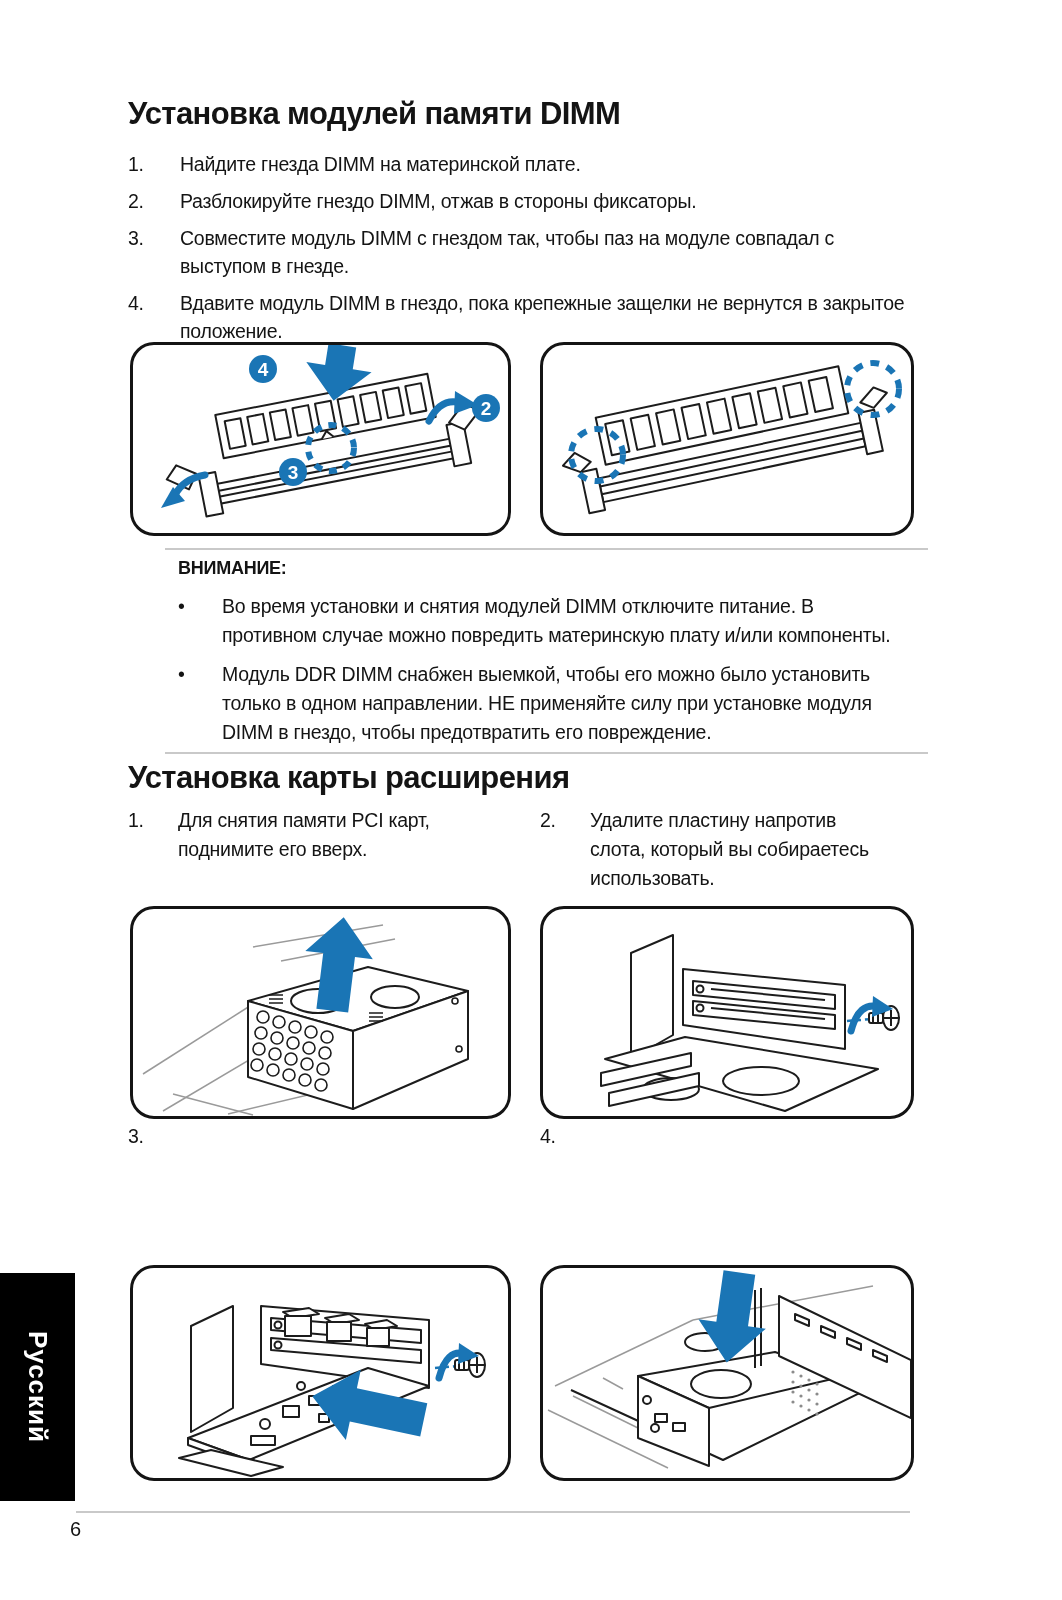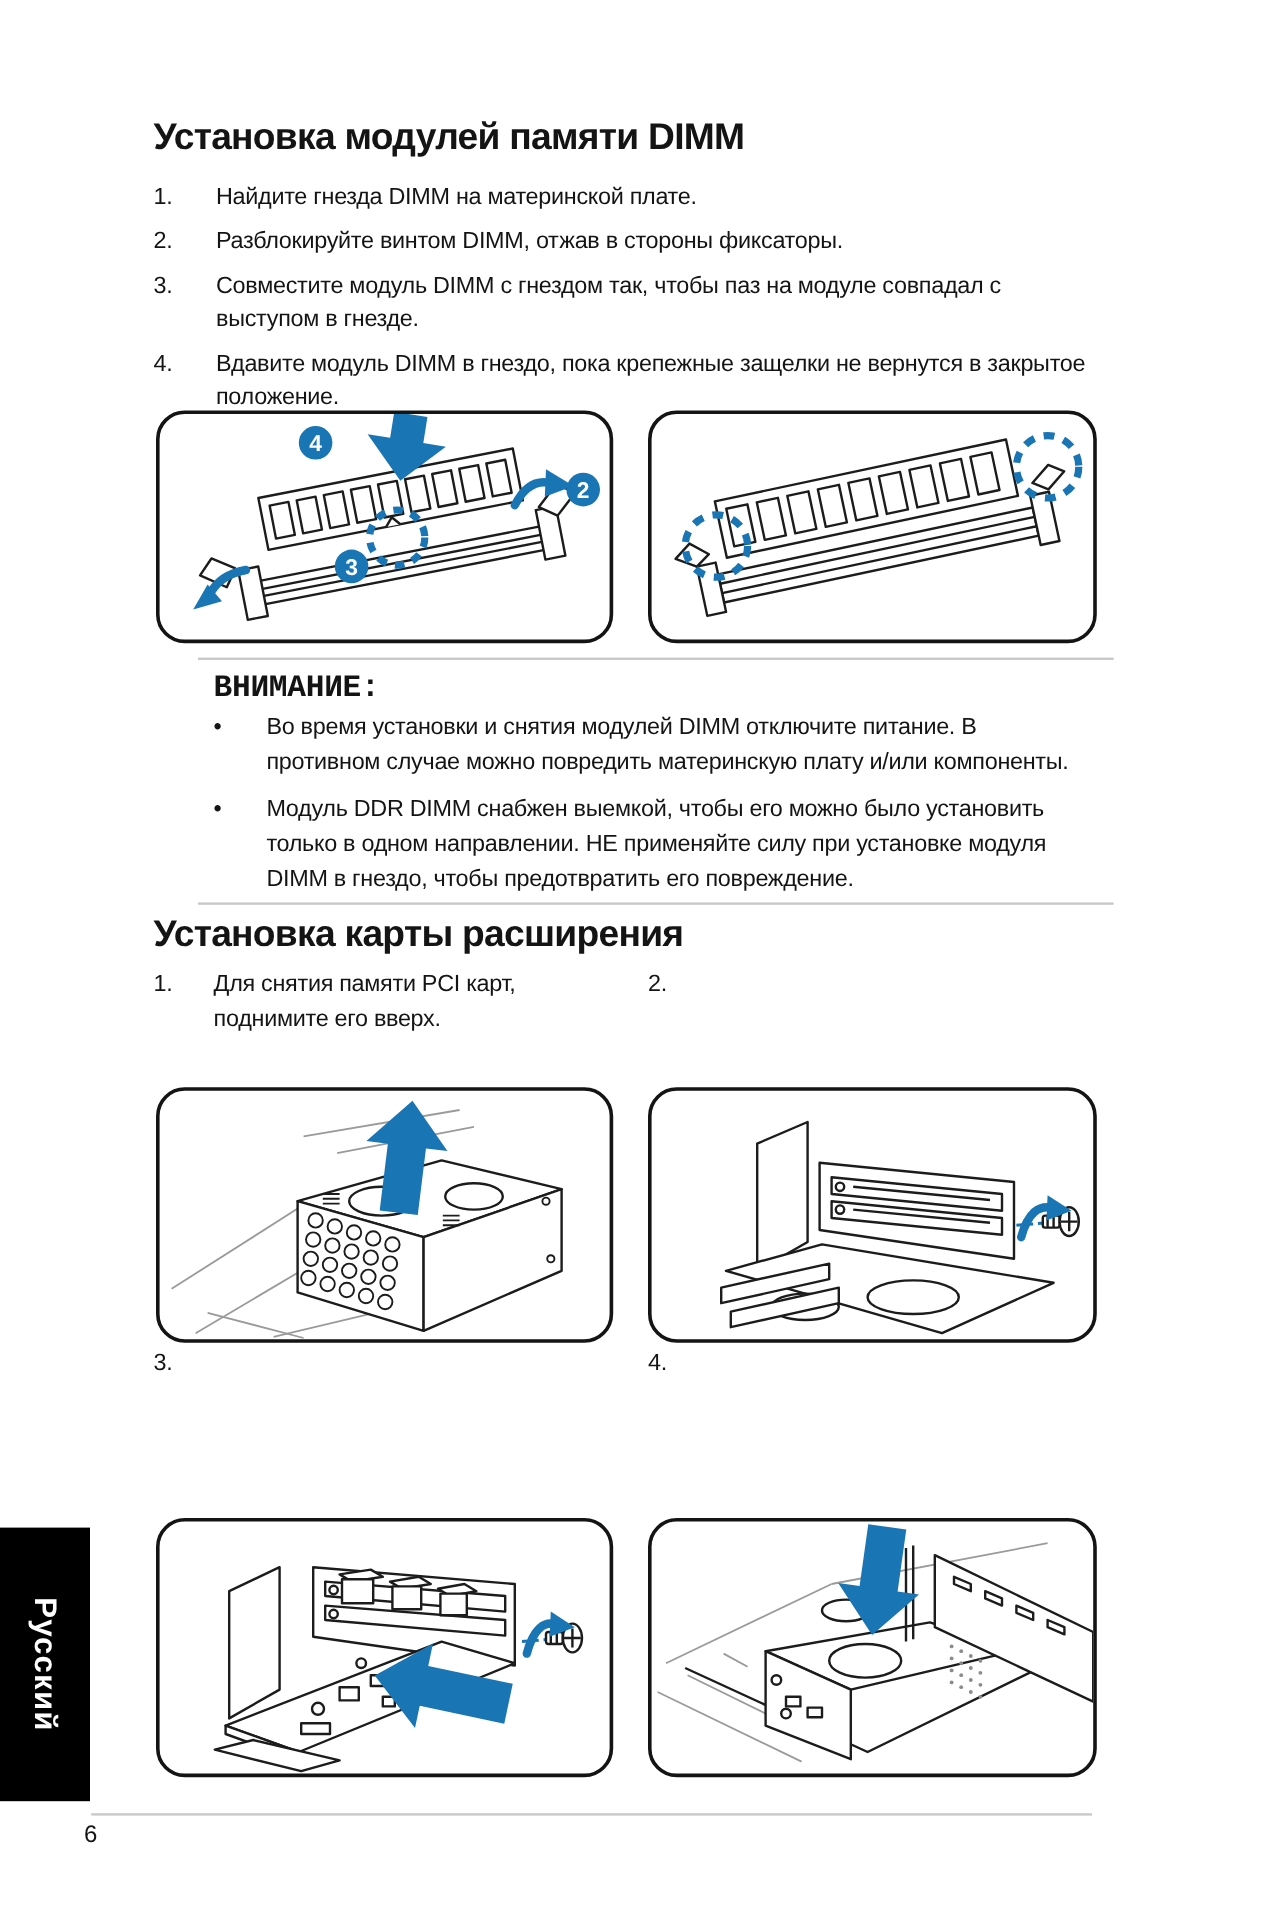--- a/index.html
+++ b/index.html
@@ -29,21 +29,21 @@
   #fig-slot-cover{left:540px;top:906px;width:368px;height:207px;}
   #fig-card-insert{left:130px;top:1265px;width:375px;height:210px;}
   #fig-cage-install{left:540px;top:1265px;width:368px;height:210px;}
   .figbox svg{display:block;width:100%;height:100%;}
 
   .rule{position:absolute;height:2px;background:#c9c9c9;}
   #rule-warn-top{left:165px;top:548px;width:763px;}
   #rule-warn-bottom{left:165px;top:752px;width:763px;}
   #rule-footer{left:76px;top:1511px;width:834px;}
 
-  #warn-label{position:absolute;left:178px;top:558px;font-size:26px;font-weight:700;letter-spacing:-0.25px;font-family:Liberation Mono, monospace;}
+  #warn-label{position:absolute;left:178px;top:558px;font-size:18px;font-weight:700;letter-spacing:-0.25px;}
   .warnlist{position:absolute;left:178px;top:592px;width:716px;}
   .warnitem{display:flex;margin-bottom:10px;font-size:19.5px;line-height:29px;letter-spacing:-0.25px;}
   .warnitem .b{width:44px;flex:none;}
   .warnitem .txt{flex:1;}
 
   #lang-tab{position:absolute;left:0;top:1273px;width:75px;height:228px;background:#000;
             color:#fff;display:flex;align-items:center;justify-content:center;
             writing-mode:vertical-rl;font-size:26px;font-weight:700;letter-spacing:1px;}
 
   #page-num{position:absolute;left:70px;top:1518px;font-size:20px;}
@@ -65,21 +65,21 @@
 
   <div class="h1" id="title-dimm">Установка модулей памяти DIMM</div>
 
   <div class="steps">
     <div class="step">
       <span class="num">1.</span>
       <span class="txt">Найдите гнезда DIMM на материнской плате.</span>
     </div>
     <div class="step">
       <span class="num">2.</span>
-      <span class="txt">Разблокируйте винтом DIMM, отжав в стороны фиксаторы.</span>
+      <span class="txt">Разблокируйте гнездо DIMM, отжав в стороны фиксаторы.</span>
     </div>
     <div class="step">
       <span class="num">3.</span>
       <span class="txt">Совместите модуль DIMM с гнездом так, чтобы паз на модуле совпадал с выступом в гнезде.</span>
     </div>
     <div class="step">
       <span class="num">4.</span>
       <span class="txt">Вдавите модуль DIMM в гнездо, пока крепежные защелки не вернутся в закрытое положение.</span>
     </div>
   </div>
@@ -164,20 +164,21 @@
   <div class="rule" id="rule-warn-bottom"></div>
 
   <div class="h1" id="title-exp">Установка карты расширения</div>
 
   <div class="colstep" id="exp-step-1">
     <span class="num">1.</span>
     <span class="txt">Для снятия памяти PCI карт, поднимите его вверх.</span>
   </div>
   <div class="colstep" id="exp-step-2">
     <span class="num">2.</span>
+    <span class="txt">Удалите пластину напротив слота, который вы собираетесь использовать.</span>
   </div>
 
   <div class="figbox" id="fig-cage-remove">
     <svg viewBox="0 0 375 207">
       <g class="lt">
         <path d="M10,165 L120,95"></path>
           <path d="M30,202 L155,128"></path>
         <path d="M120,38 L250,16"></path>
           <path d="M148,52 L262,30"></path>
         <path d="M95,205 L335,148"></path>

